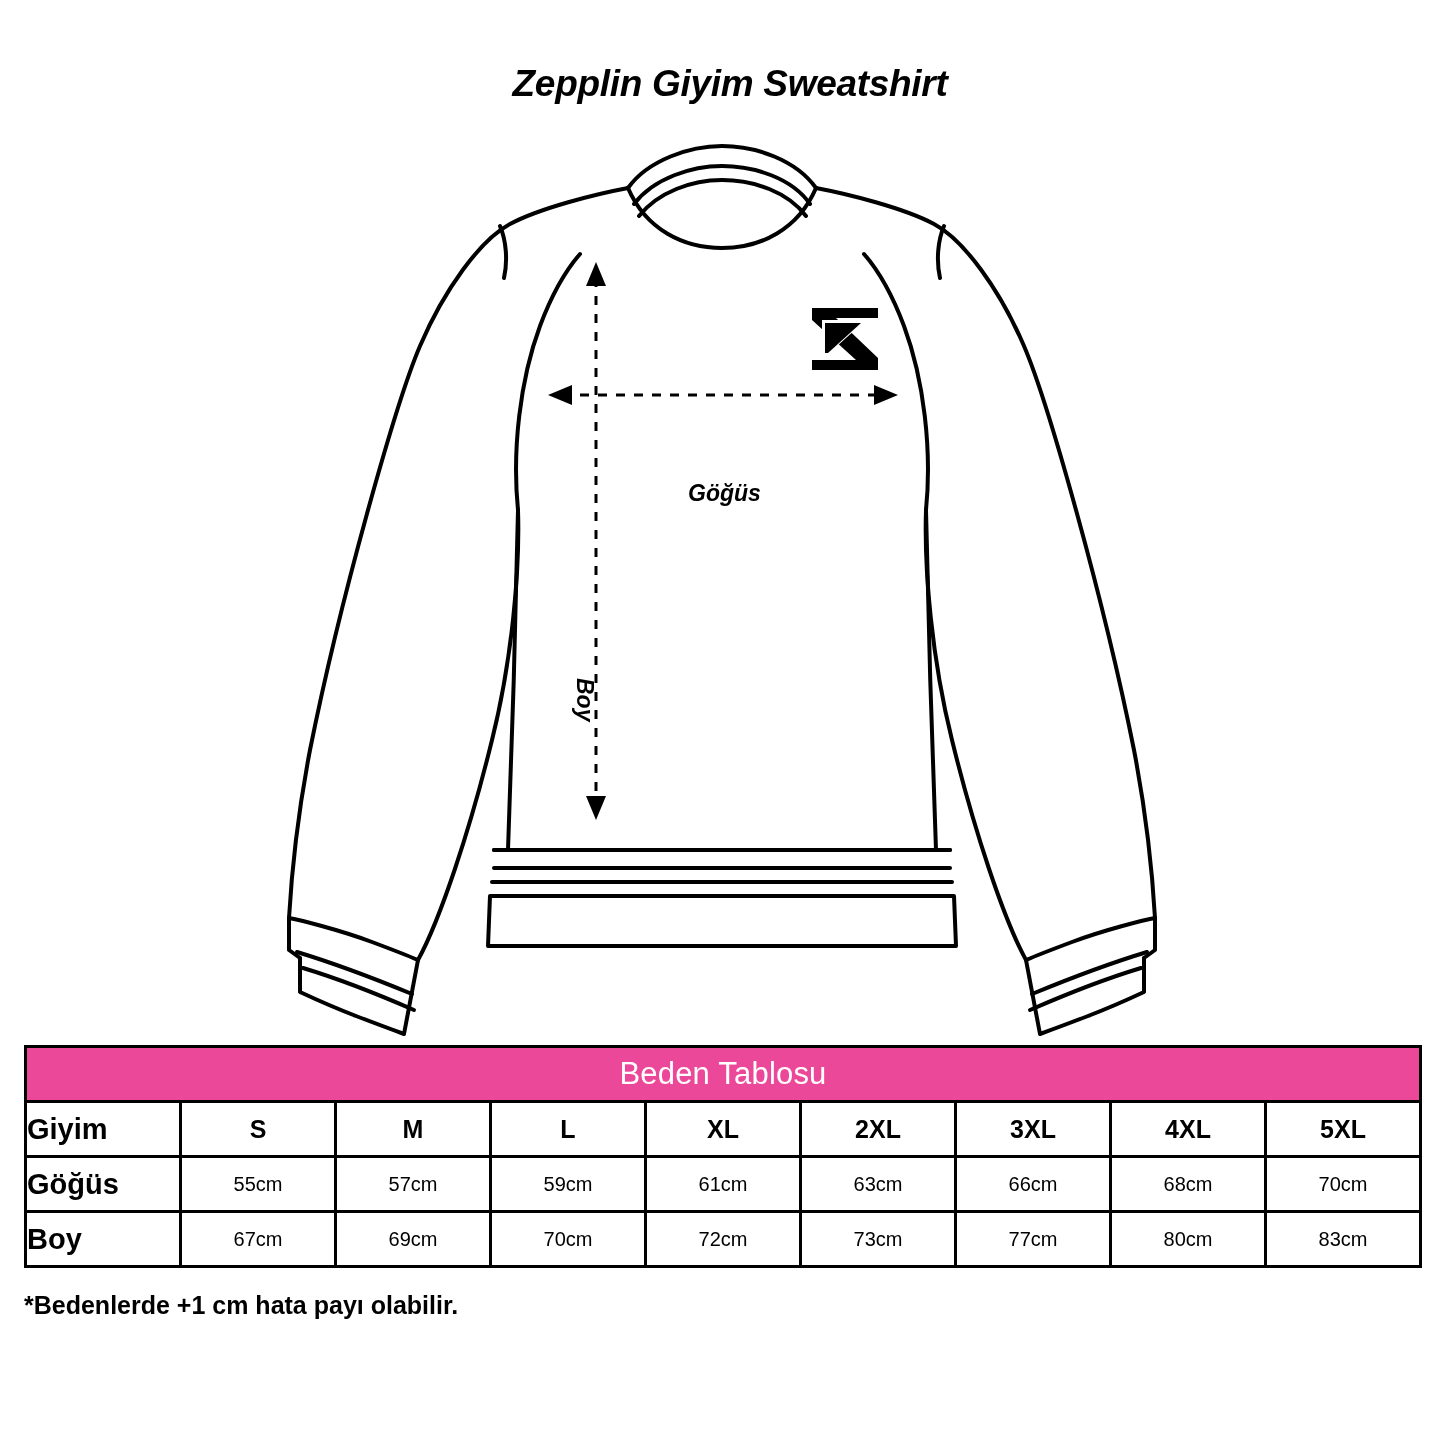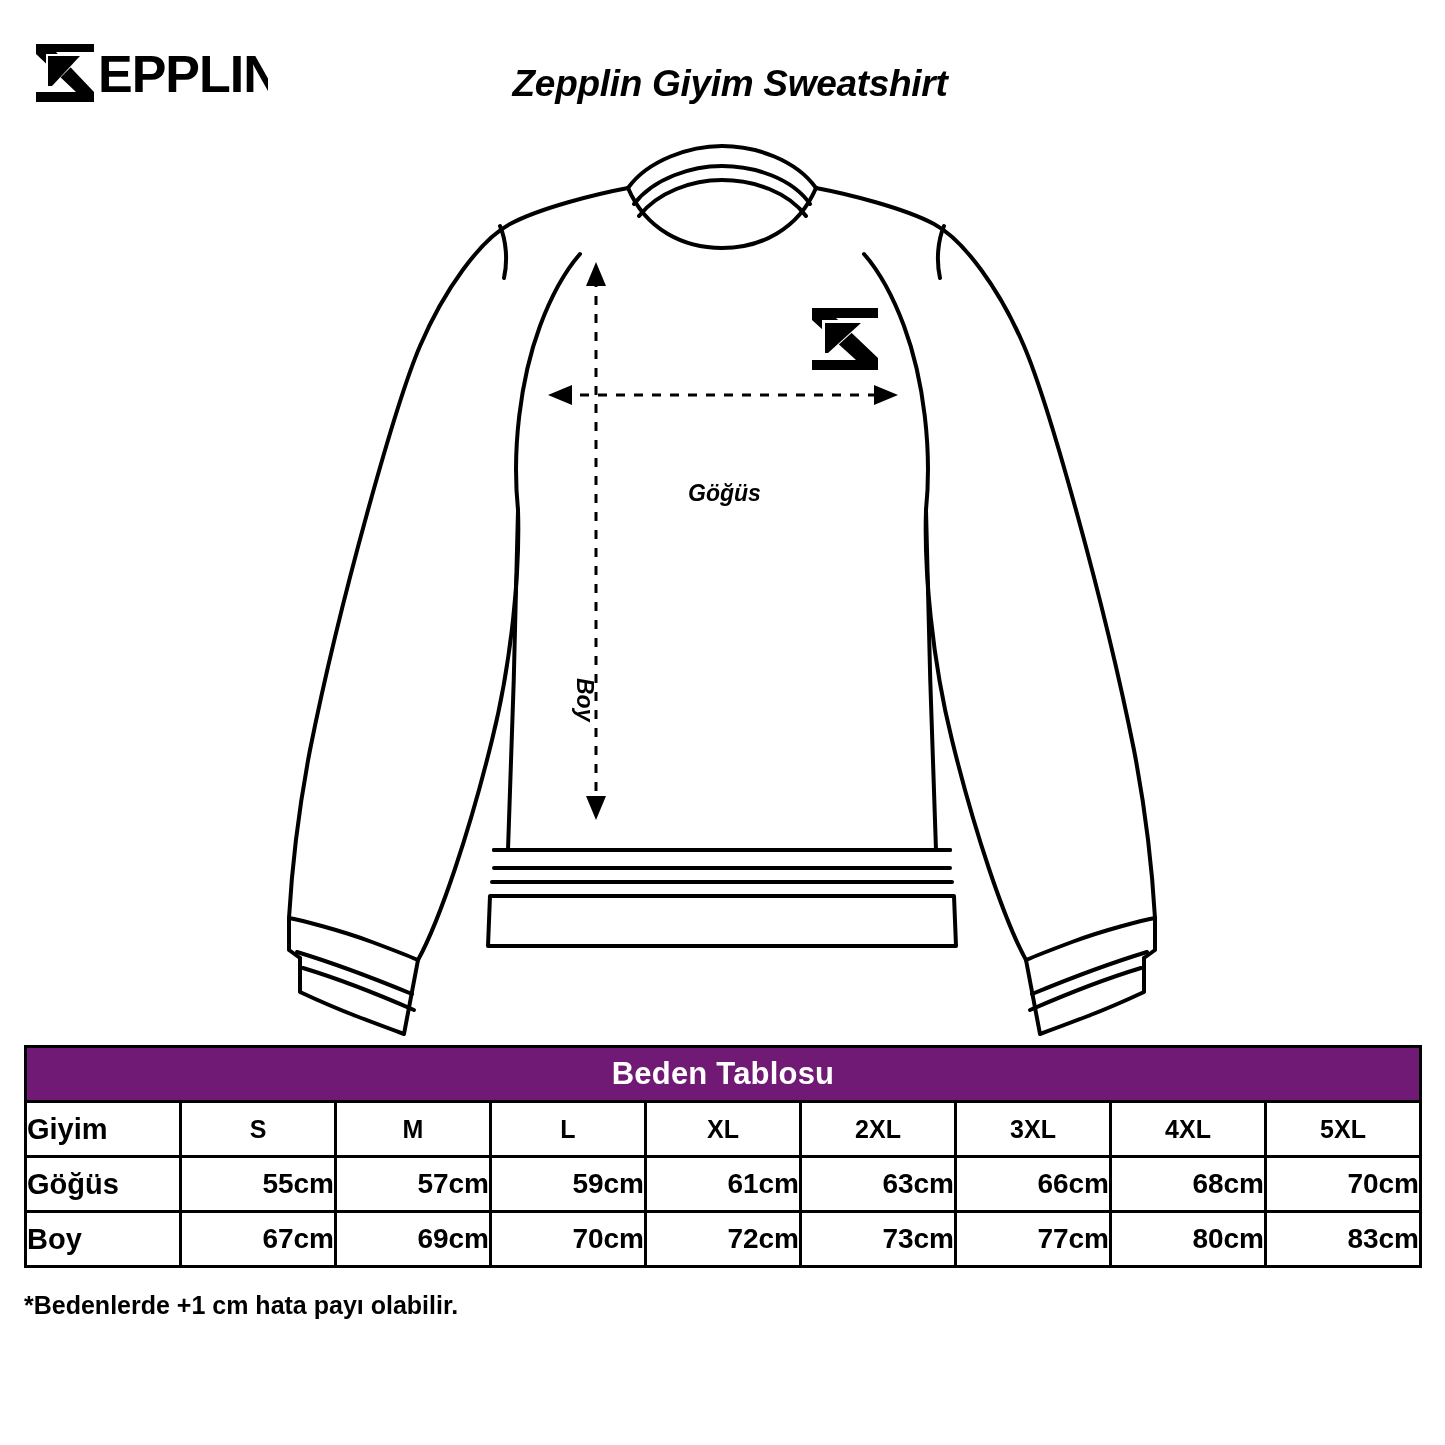--- a/index.html
+++ b/index.html
@@ -87,75 +87,60 @@
     width: 1398px;
     table-layout: fixed;
   }
   table.size-table td, table.size-table th {
     border: 3px solid #000;
     padding: 0;
     height: 52px;
     vertical-align: middle;
   }
   .tbl-title {
-    background: #701a75;
+    background: #ec4899;
     color: #fff;
     text-align: center;
     font-size: 31px;
-    font-weight: 700;
+    font-weight: 400;
     height: 62px;
     letter-spacing: 0.2px;
   }
   .row-head-cell {
     font-size: 29px;
     font-weight: 700;
     padding-left: 22px;
     text-align: left;
   }
   .col-head-cell {
     font-size: 25px;
     font-weight: 700;
     text-align: center;
   }
   .data-cell {
-    font-size: 28px;
-    font-weight: 700;
+    font-size: 20px;
+    font-weight: 400;
     padding-left: 16px;
-    text-align: right;
+    text-align: center;
   }
   .col-first { width: 250px; }
 
   .footnote {
     position: absolute;
     left: 24px;
     top: 1291px;
     font-size: 25px;
     font-weight: 700;
   }
 </style>
 </head>
 <body>
 
 <div class="header">
 
-  <div class="brand-logo">
-    <svg width="236" height="62" viewBox="0 0 236 62" xmlns="http://www.w3.org/2000/svg">
-
-      <g fill="#000">
-        <polygon points="4,2 62,2 62,10 24,10 62,50 62,60 4,60 4,50 44,50 4,12"></polygon>
-      </g>
-      <g fill="#fff">
-        <polygon points="14,12 52,12 18,46 14,46"></polygon>
-      </g>
-      <g fill="#000">
-        <polygon points="16,14 48,14 20,44 16,44"></polygon>
-      </g>
-      <text x="66" y="50" font-family="Liberation Sans, sans-serif" font-size="52" font-weight="700" letter-spacing="-1" fill="#000">EPPLIN</text>
-    </svg>
-  </div>
 
   <div class="doc-title">
     <span class="t-light">Zepplin Giyim</span>
     <span class="t-bold">Sweatshirt</span>
   </div>
 </div>
 
 <div class="illustration">
   <svg width="1445" height="910" viewBox="0 0 1445 910" xmlns="http://www.w3.org/2000/svg">
     <g fill="none" stroke="#000" stroke-width="4" stroke-linejoin="round" stroke-linecap="round">

